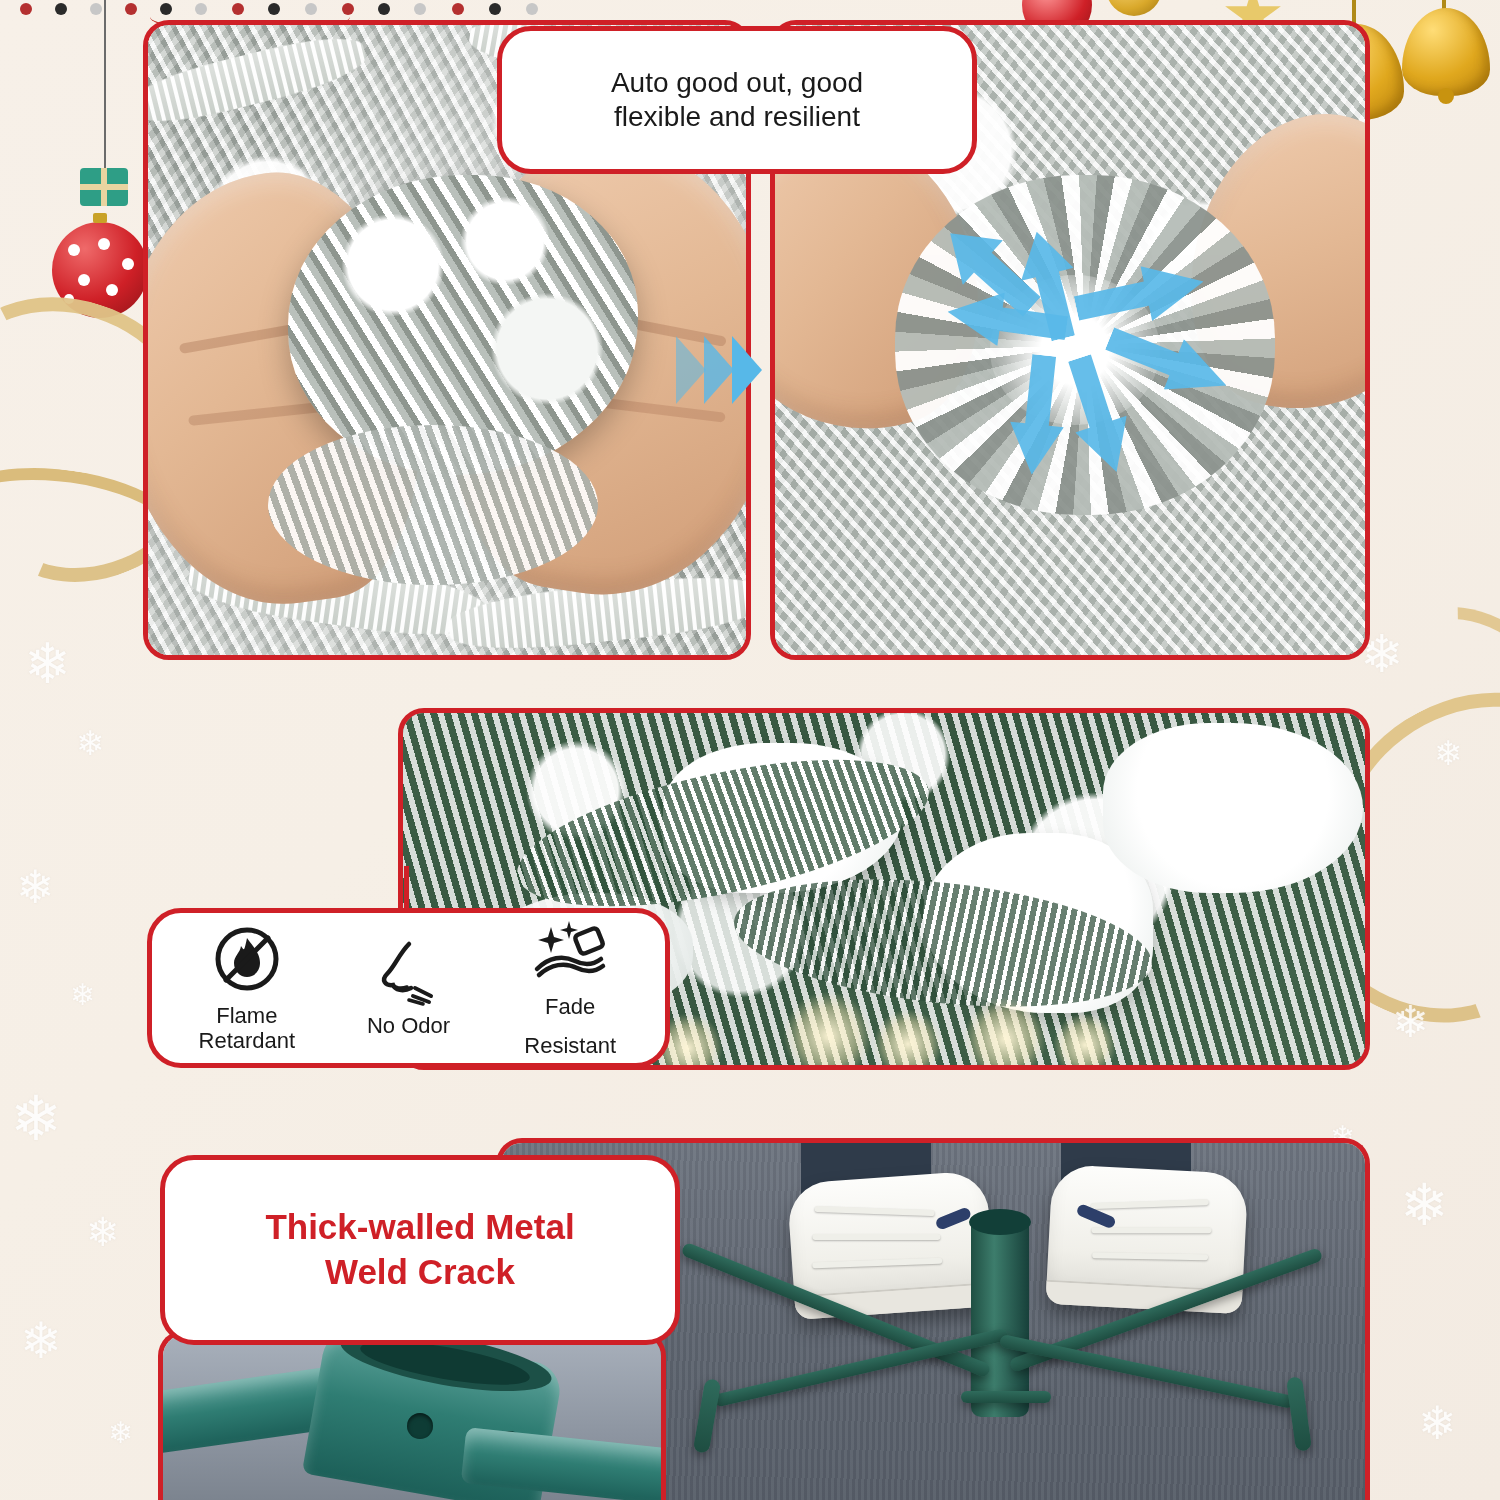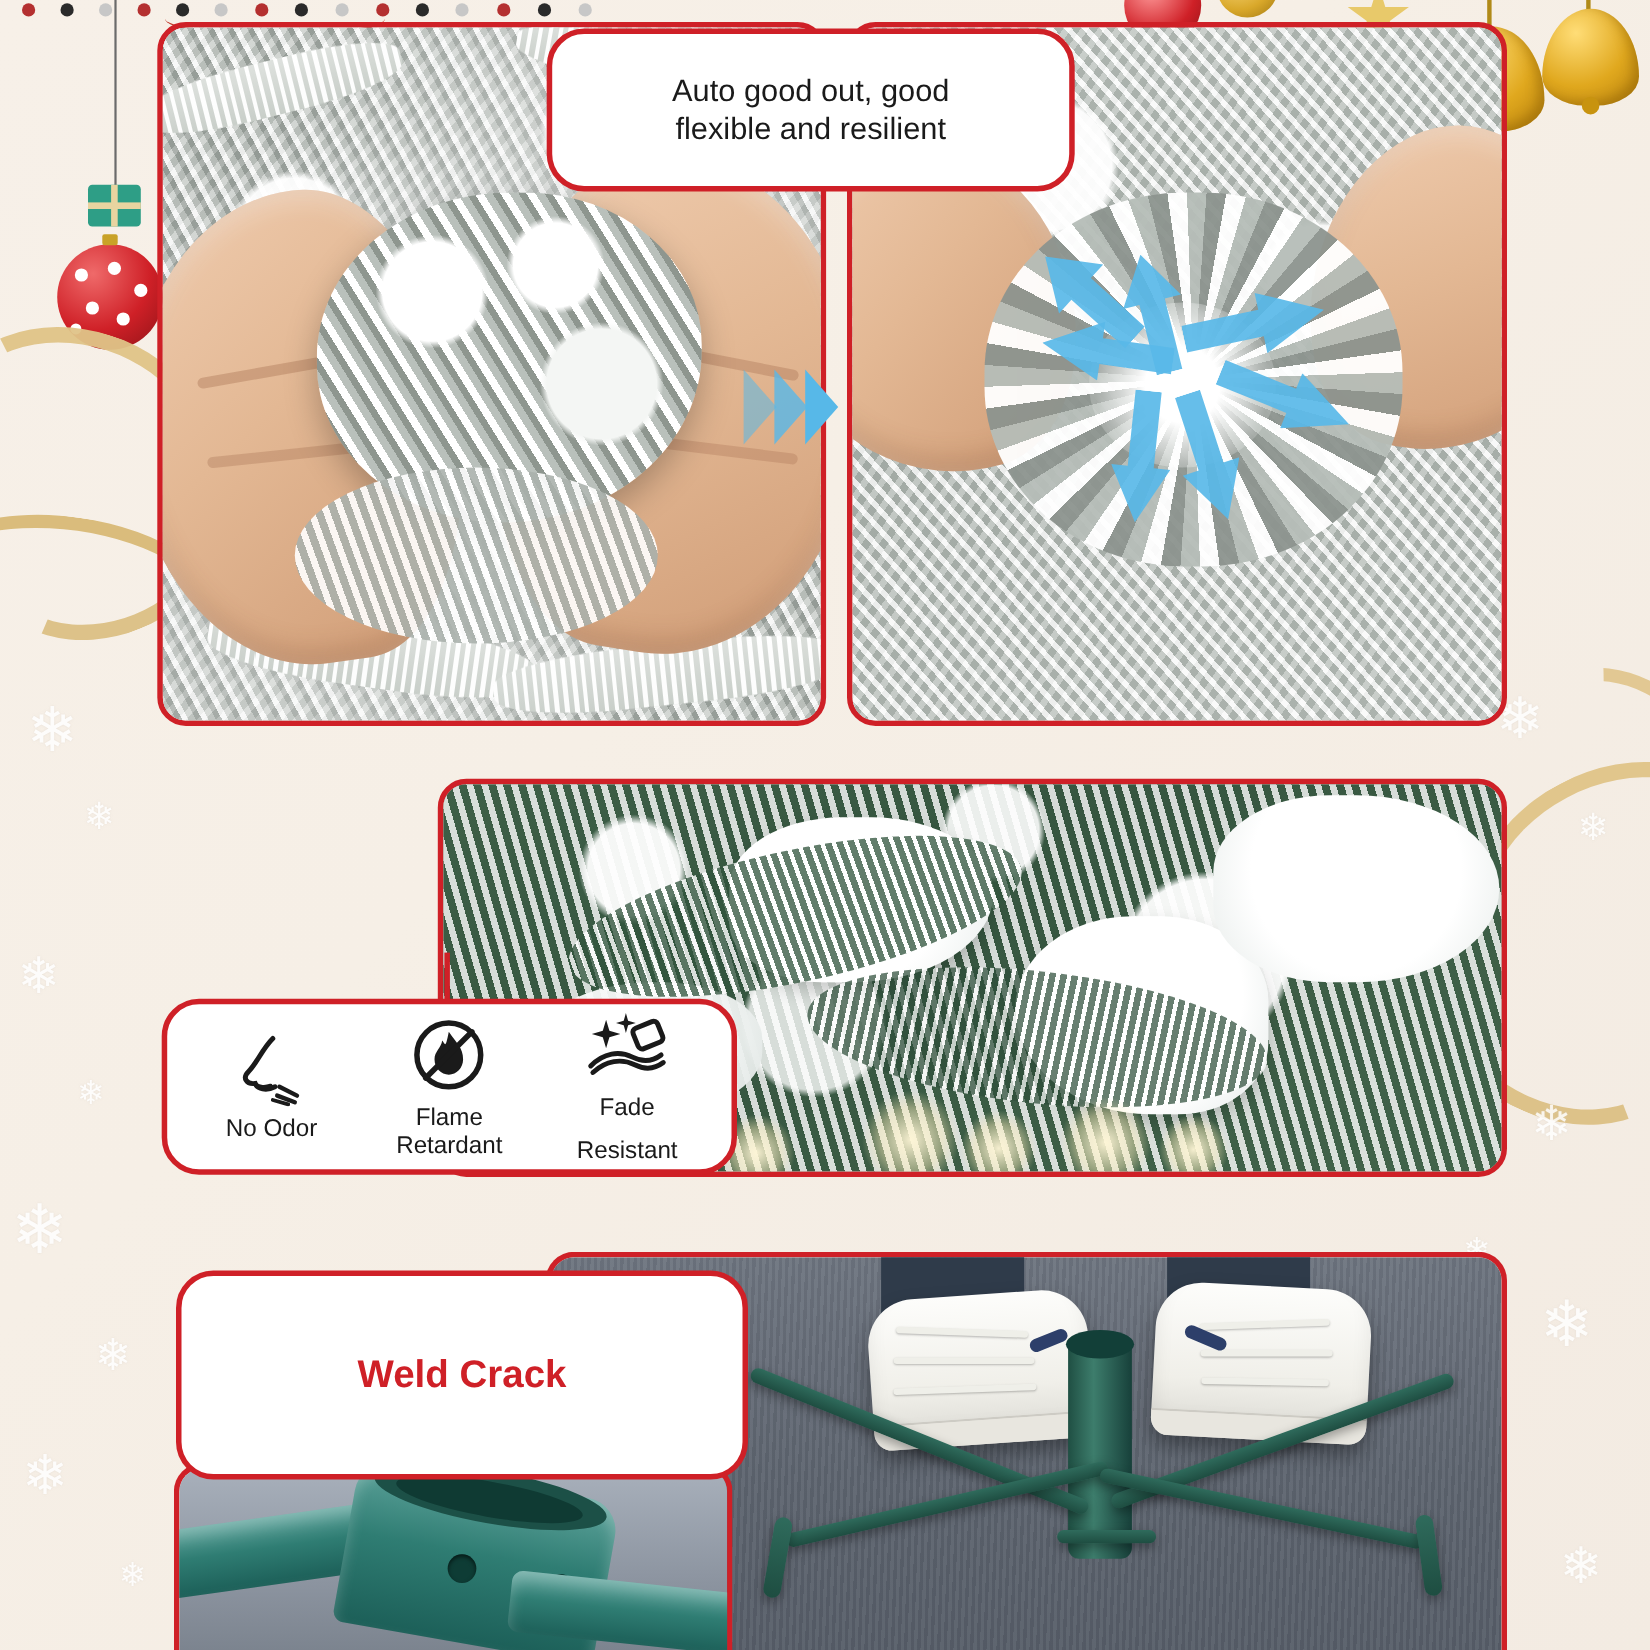--- a/index.html
+++ b/index.html
@@ -493,38 +493,38 @@
       <div class="lights-glow" style="left:250px; top:300px; width:70px; height:70px;"></div>
     </div>
   </div>
 
 
   <div class="connector"></div>
 
   <div class="card icons-card">
 
     <div class="icon-item">
+      <svg width="74" height="74" viewBox="0 0 74 74">
+        <path d="M37 16 C44 26 50 31 50 41 C50 49 44 55 37 55 C30 55 24 49 24 41 C24 34 30 31 31 24 C34 28 34 31 37 16 Z" fill="#1a1a1a"></path>
+        <circle cx="37" cy="37" r="29" fill="none" stroke="#1a1a1a" stroke-width="5"></circle>
+        <line x1="16" y1="58" x2="58" y2="16" stroke="#1a1a1a" stroke-width="5" stroke-linecap="round"></line>
+      </svg>
+      <div class="lbl">Flame</div>
+      <div class="lbl" style="margin-top:0;">Retardant</div>
+    </div>
+
+    <div class="icon-item">
       <svg width="78" height="68" viewBox="0 0 78 68">
         <path d="M40 6 C30 16 26 28 18 36 C12 42 16 48 24 47 C26 52 34 54 42 50" fill="none" stroke="#1a1a1a" stroke-width="4.5" stroke-linecap="round"></path>
         <path d="M24 47 C26 50 32 51 38 49" fill="none" stroke="#1a1a1a" stroke-width="3.5" stroke-linecap="round"></path>
         <path d="M46 50 L62 58" stroke="#1a1a1a" stroke-width="4" stroke-linecap="round"></path>
         <path d="M44 58 L60 64" stroke="#1a1a1a" stroke-width="4" stroke-linecap="round"></path>
         <path d="M40 62 L54 66" stroke="#1a1a1a" stroke-width="3.5" stroke-linecap="round"></path>
       </svg>
       <div class="lbl">No Odor</div>
-    </div>
-
-    <div class="icon-item">
-      <svg width="74" height="74" viewBox="0 0 74 74">
-        <path d="M37 16 C44 26 50 31 50 41 C50 49 44 55 37 55 C30 55 24 49 24 41 C24 34 30 31 31 24 C34 28 34 31 37 16 Z" fill="#1a1a1a"></path>
-        <circle cx="37" cy="37" r="29" fill="none" stroke="#1a1a1a" stroke-width="5"></circle>
-        <line x1="16" y1="58" x2="58" y2="16" stroke="#1a1a1a" stroke-width="5" stroke-linecap="round"></line>
-      </svg>
-      <div class="lbl">Flame</div>
-      <div class="lbl" style="margin-top:0;">Retardant</div>
     </div>
 
     <div class="icon-item">
       <svg width="82" height="70" viewBox="0 0 82 70">
         <path d="M8 52 C20 40 34 38 46 44 C56 49 64 48 72 42" fill="none" stroke="#1a1a1a" stroke-width="4.5" stroke-linecap="round"></path>
         <path d="M10 58 C22 47 36 45 48 51 C58 56 66 55 74 49" fill="none" stroke="#1a1a1a" stroke-width="4.5" stroke-linecap="round"></path>
         <rect x="48" y="14" width="24" height="20" rx="4" transform="rotate(-22 60 24)" fill="none" stroke="#1a1a1a" stroke-width="4.5"></rect>
         <path d="M22 10 L25 20 L35 23 L25 26 L22 36 L19 26 L9 23 L19 20 Z" fill="#1a1a1a"></path>
         <path d="M40 4 L42 11 L49 13 L42 15 L40 22 L38 15 L31 13 L38 11 Z" fill="#1a1a1a"></path>
       </svg>
@@ -575,16 +575,17 @@
       <div class="pipe" style="left:150px; top:10px; width:240px; height:150px; border-radius:30px 30px 10px 10px; transform:rotate(10deg);"></div>
       <div style="position:absolute;left:176px;top:2px;width:214px;height:48px;border-radius:50%;background:#1c5047;transform:rotate(10deg);"></div>
       <div style="position:absolute;left:196px;top:12px;width:172px;height:32px;border-radius:50%;background:#0f3a33;transform:rotate(10deg);"></div>
       <div style="position:absolute;left:244px;top:78px;width:26px;height:26px;border-radius:50%;background:#0e3c35;box-shadow:inset 0 2px 4px rgba(0,0,0,.6);"></div>
       <div style="position:absolute;left:336px;top:96px;width:22px;height:22px;border-radius:50%;background:#0e3c35;"></div>
       <div class="pipe" style="left:300px; top:104px; width:230px; height:56px; transform:rotate(6deg); border-radius:10px;"></div>
     </div>
   </div>
 
   <div class="card metal-card">
+    <div class="card-title">Thick-walled Metal</div>
     <div class="card-title">Weld Crack</div>
   </div>
 
 </div>
 
 </body></html>

